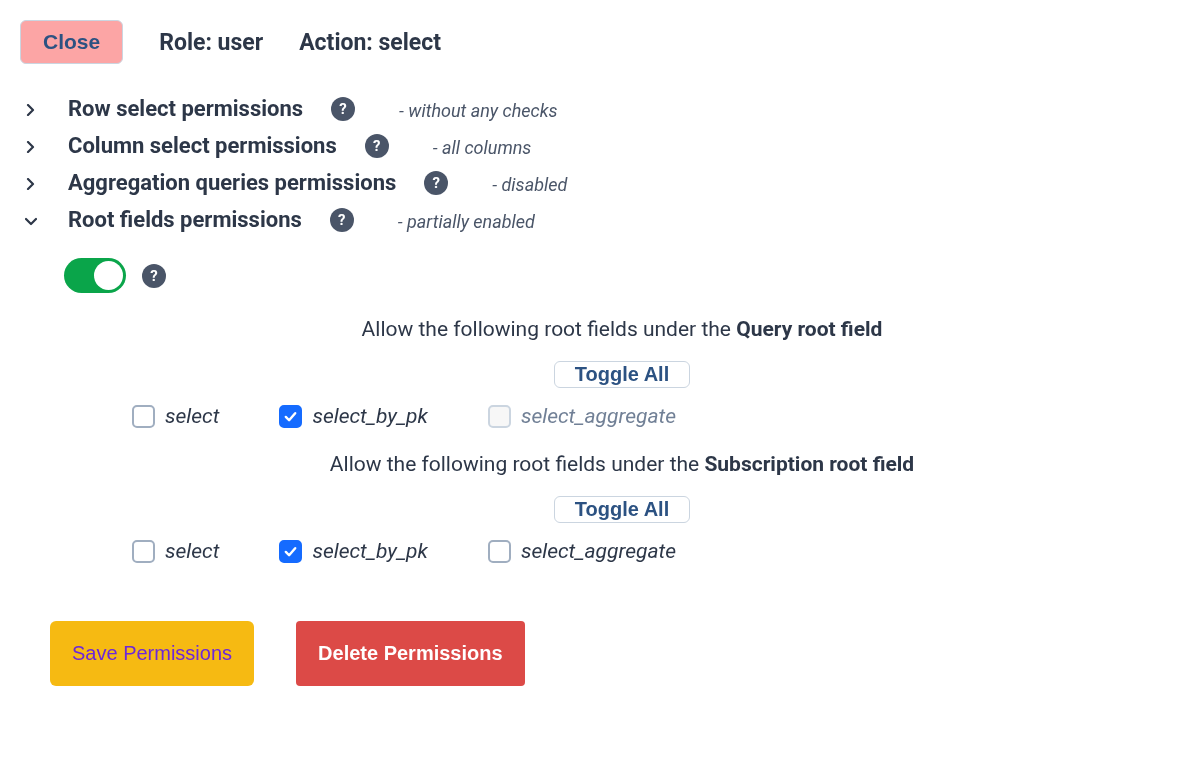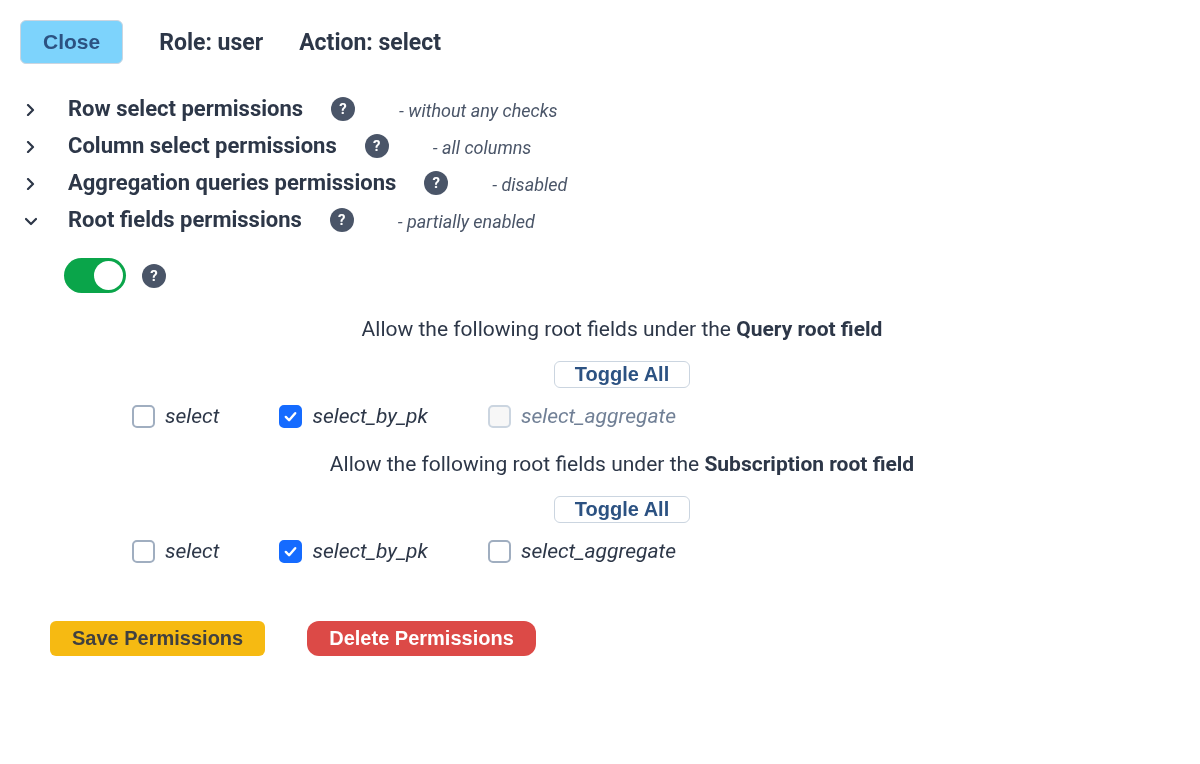--- a/index.html
+++ b/index.html
@@ -10,21 +10,21 @@
       padding: 20px;
       background: #fff;
     }
     .topbar {
       display: flex;
       align-items: center;
       gap: 36px;
       margin-bottom: 28px;
     }
     .close-btn {
-      background: #7dd3fc;
+      background: #fca5a5;
       border: 1px solid #cbd5e0;
       border-radius: 6px;
       padding: 9px 22px;
       font-size: 21px;
       font-weight: 700;
       color: #2c5282;
       cursor: pointer;
     }
     .role-action {
       font-weight: 700;
@@ -163,34 +163,34 @@
     }
     .checkbox-label.disabled { color: #718096; }
     .actions {
       display: flex;
       gap: 42px;
       padding-left: 30px;
       margin-top: 48px;
     }
     .btn-save {
       background: #f6ba12;
-      color: #404040;
+      color: #6d28d9;
       border: none;
       border-radius: 6px;
       padding: 4px 22px;
       font-size: 20px;
-      font-weight: 700;
+      font-weight: 400;
       cursor: pointer;
     }
     .btn-delete {
       background: #dc4a47;
       color: #fff;
       border: none;
-      border-radius: 12px;
-      padding: 6px 22px;
+      border-radius: 4px;
+      padding: 21px 22px;
       font-size: 20px;
       font-weight: 700;
       cursor: pointer;
     }
   </style>
 </head>
 <body>
 
 <div class="topbar">
   <button class="close-btn">Close</button>

